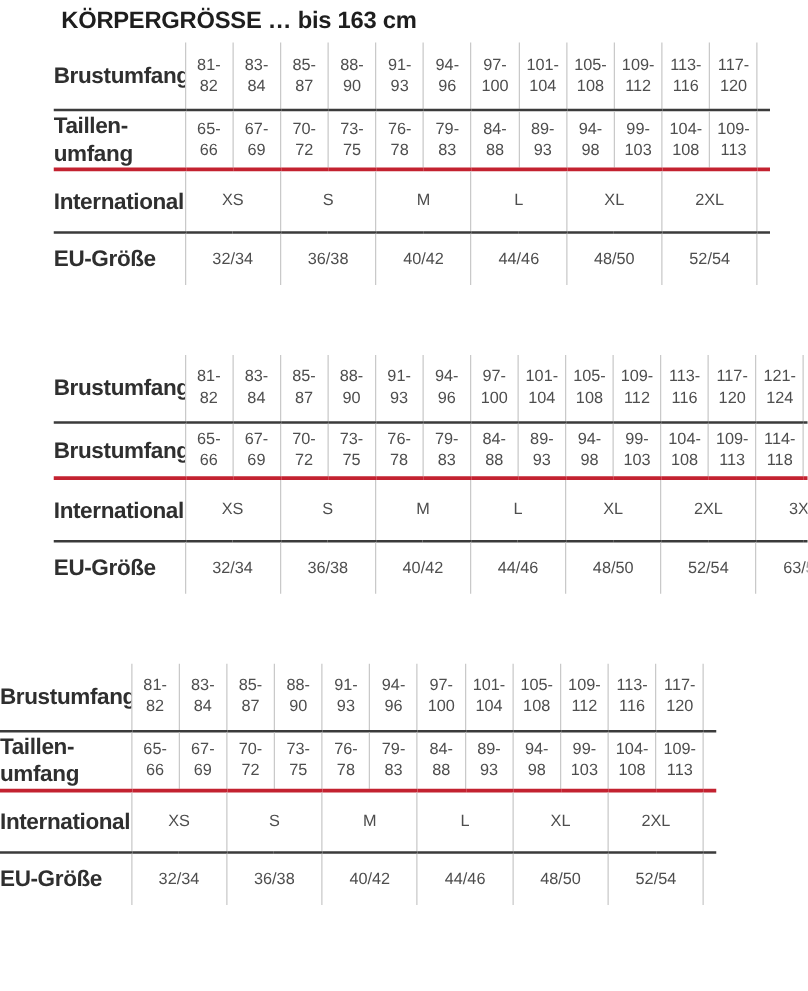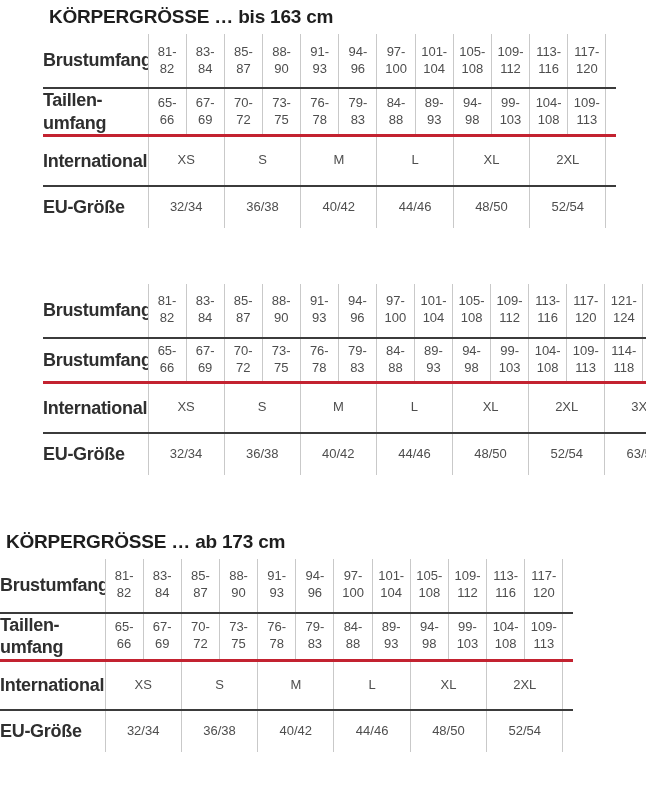--- a/index.html
+++ b/index.html
@@ -273,21 +273,20 @@
             <td class="cell" data-name="eu-groesse-value" colspan="2">44/46</td>
             <td class="cell" data-name="eu-groesse-value" colspan="2">48/50</td>
             <td class="cell" data-name="eu-groesse-value" colspan="2">52/54</td>
             <td class="cell" data-name="eu-groesse-value" colspan="2">63/58</td>
             <td class="edge-cell" data-name="table-edge-cell"></td>
           </tr>
         </tbody>
       </table>
     </section>
     <section class="size-table-section" data-name="size-table-section-3">
-      <h2 class="tbl-title" data-name="table-title">KÖRPERGRÖSSE … ab 173 cm</h2>
       <table class="size-table" data-name="size-table" style="width: 573px;">
         <colgroup>
           <col style="width: 105px;">
           <col style="width: 38.1667px;">
           <col style="width: 38.1667px;">
           <col style="width: 38.1667px;">
           <col style="width: 38.1667px;">
           <col style="width: 38.1667px;">
           <col style="width: 38.1667px;">
           <col style="width: 38.1667px;">

